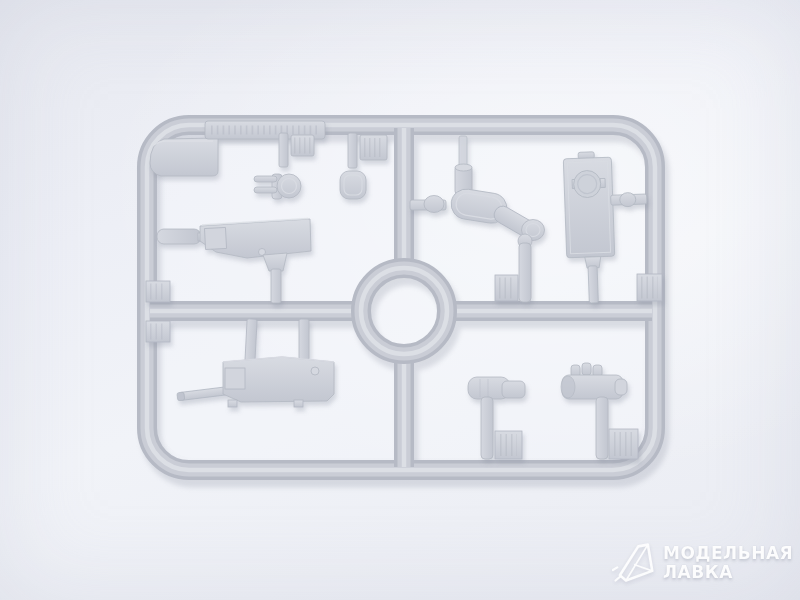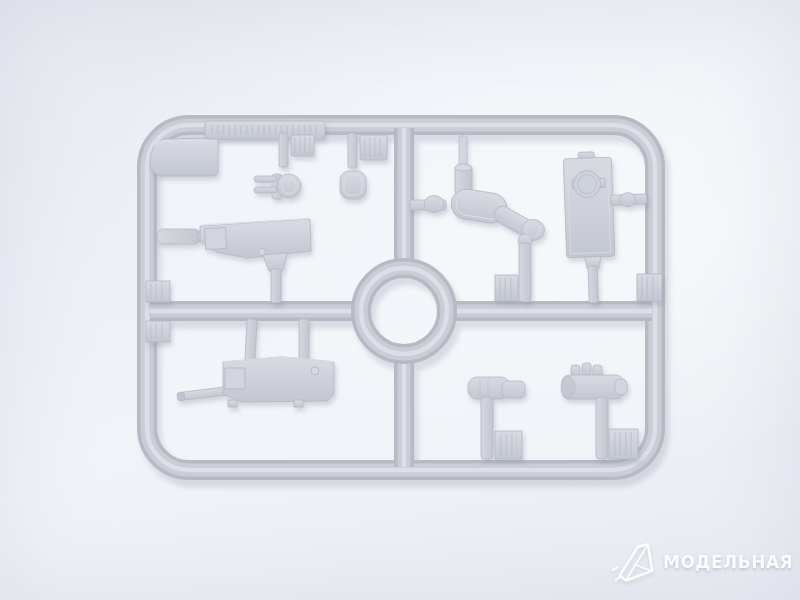--- a/index.html
+++ b/index.html
@@ -213,16 +213,17 @@
   <div class="watermark">
     <svg class="wm-logo" width="42" height="46" viewBox="0 0 48 52" fill="none" stroke="rgba(255,255,255,0.95)" stroke-width="3" stroke-linejoin="round" stroke-linecap="round">
       <path d="M41,5 L46,35 L16,46 L9,40 L30,7 Z"></path>
       <path d="M41,5 L16,46" stroke-width="2"></path>
       <path d="M46,35 L26,28" stroke-width="2"></path>
       <path d="M6,31 L1,34" stroke-width="2.5"></path>
       <path d="M10,41 L4,46" stroke-width="2.5"></path>
     </svg>
     <div class="wm-text">
       <div>МОДЕЛЬНАЯ</div>
+      <div>ЛАВКА</div>
     </div>
   </div>
 
 </div>
 
 </body></html>

